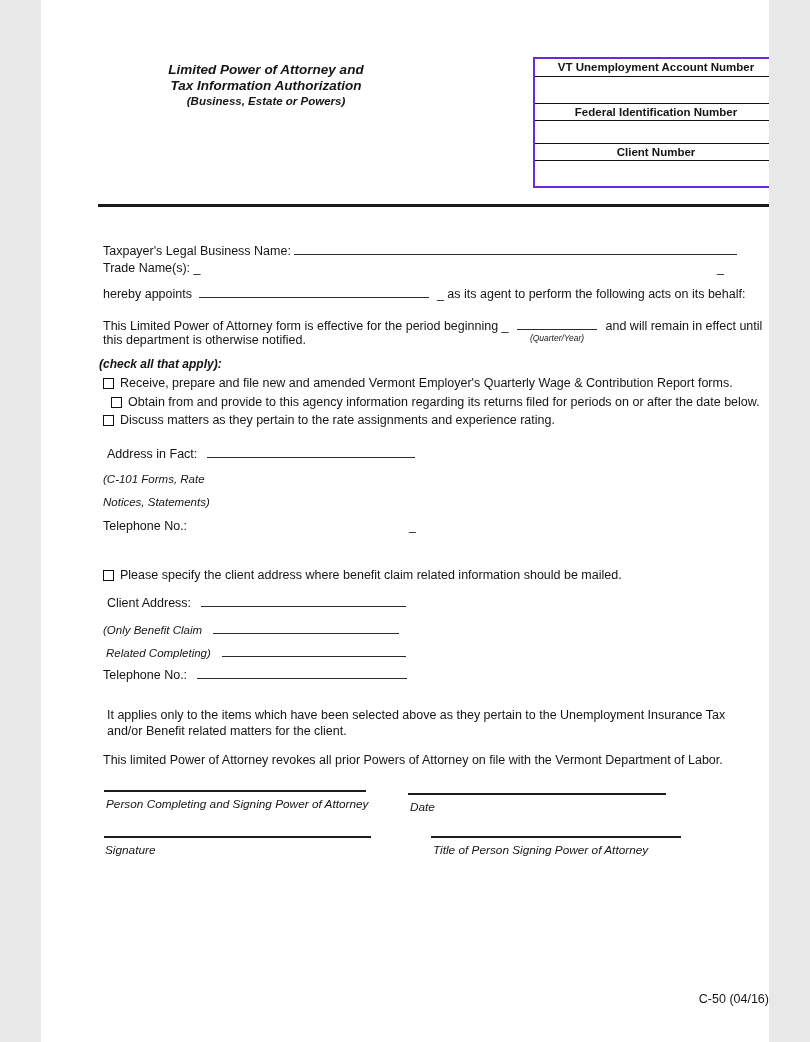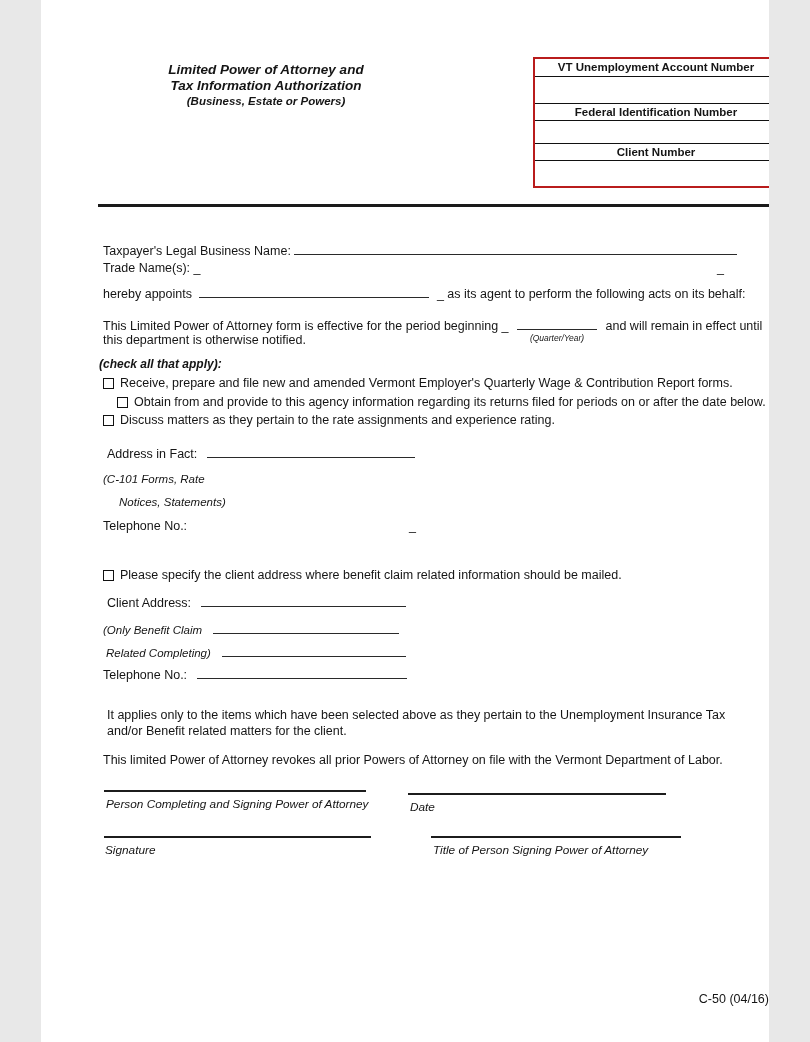--- a/index.html
+++ b/index.html
@@ -10,21 +10,21 @@
     width: 728px; height: 1042px;
     margin: 0 auto;
     background: #ffffff;
     overflow: hidden;
   }
   .abs { position: absolute; }
   .t { font-size: 12.5px; line-height: 16px; white-space: nowrap; }
   .title-block { text-align: center; font-weight: bold; font-style: italic; }
   .title-line { font-size: 13.5px; line-height: 16px; }
   .title-sub { font-size: 11.5px; line-height: 14px; }
-  .acct-box { border: 2px solid #b91c1c; }
+  .acct-box { border: 2px solid #6d28d9; }
   .acct-head {
     font-size: 11.5px; font-weight: bold; text-align: center;
     border-bottom: 1.5px solid #111; padding-top: 2px;
   }
   .acct-cell { border-bottom: 1.5px solid #111; }
   .acct-cell.last { border-bottom: none; }
   .rule { background: #1a1a1a; }
   .blank {
     display: inline-block;
     border-bottom: 1.2px solid #2a2a2a;
@@ -100,35 +100,35 @@
     <span>and will remain in effect until</span>
   </div>
   <div class="abs t" style="left:62px; top:332px;">this department is  otherwise notified.</div>
 
   <div class="abs t" style="left:58px; top:356px; font-weight:bold; font-style:italic; font-size:12px;">(check all that apply):</div>
 
   <div class="abs t cbrow" style="left:62px; top:375px;">
     <span class="cb"></span>
     <span>Receive, prepare and file new and amended Vermont Employer's Quarterly Wage &amp; Contribution Report forms.</span>
   </div>
-  <div class="abs t cbrow" style="left:76px; top:394px;">
+  <div class="abs t cbrow" style="left:70px; top:394px;">
     <span class="cb"></span>
     <span>Obtain from and provide to this agency information regarding its returns filed for periods on or after the date below.</span>
   </div>
   <div class="abs t cbrow" style="left:62px; top:412px;">
     <span class="cb"></span>
     <span>Discuss matters as they pertain to the rate assignments and experience rating.</span>
   </div>
 
   <div class="abs t" style="left:66px; top:445px;">
     <span>Address in Fact:</span>
     <span class="blank" style="width:208px; margin-left:6px;"></span>
   </div>
   <div class="abs note" style="left:62px; top:472px;">(C-101 Forms,  Rate</div>
-  <div class="abs note" style="left:62px; top:495px;margin-left:16px;">Notices, Statements)</div>
+  <div class="abs note" style="left:62px; top:495px;">Notices, Statements)</div>
 
   <div class="abs t" style="left:62px; top:518px;">
     <span>Telephone No.:</span>
   </div>
   <div class="abs t" style="left:368px; top:518px;">_</div>
 
   <div class="abs t cbrow" style="left:62px; top:567px;">
     <span class="cb"></span>
     <span>Please specify the client address where benefit claim related information should be mailed.</span>
   </div>

